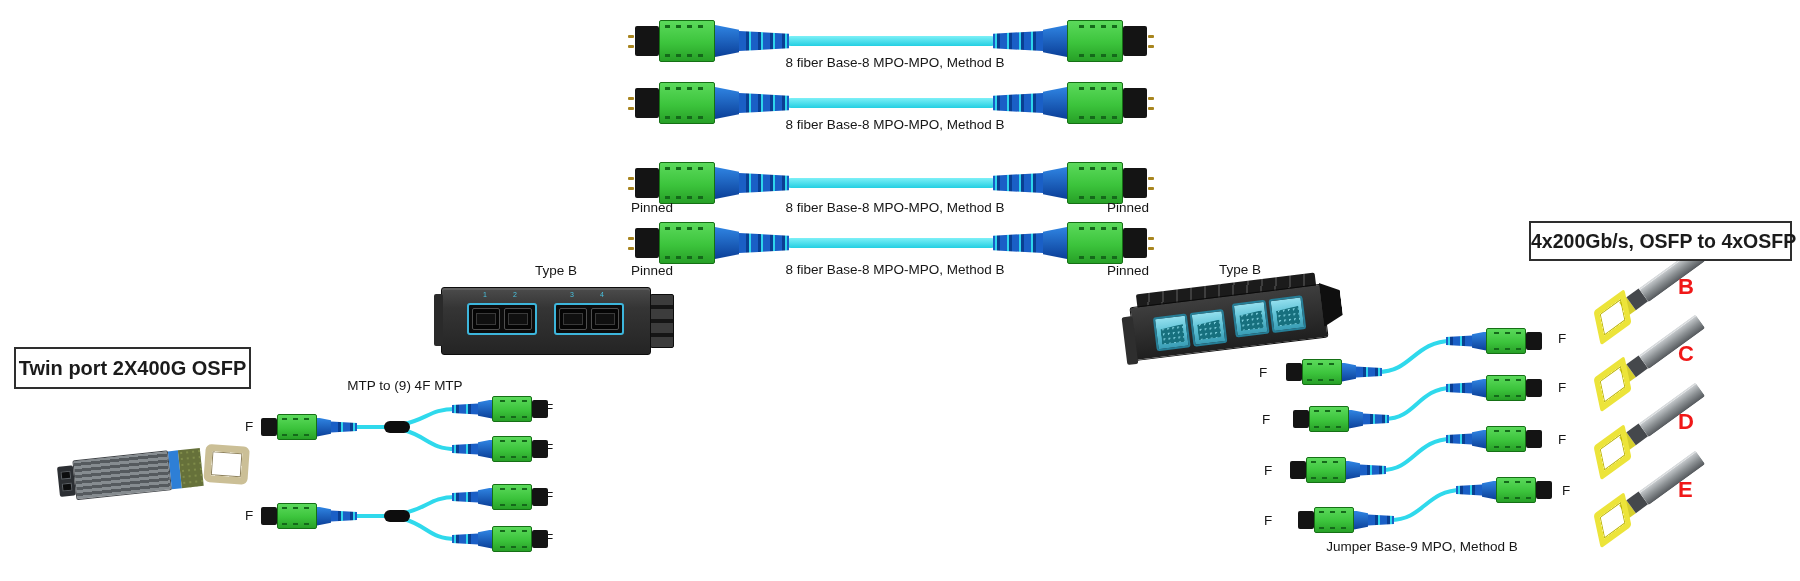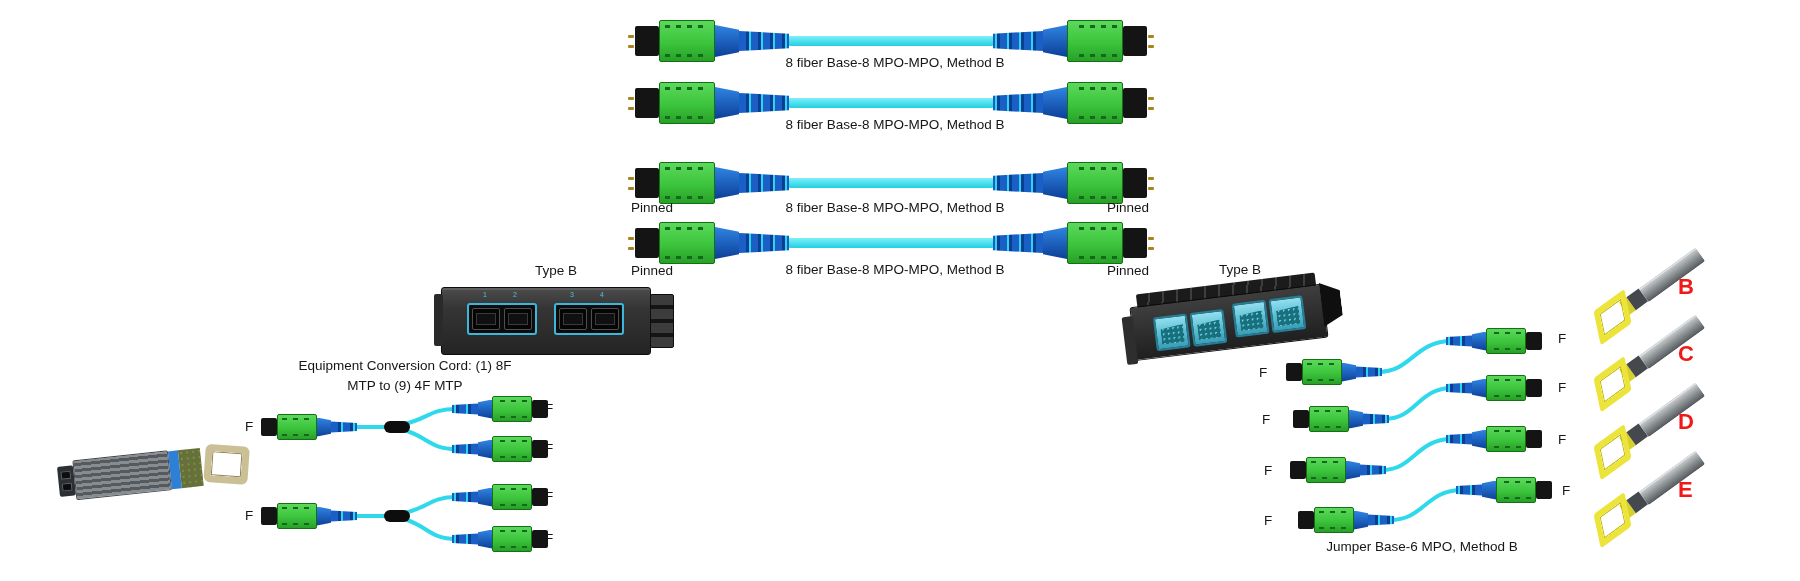--- a/index.html
+++ b/index.html
@@ -236,34 +236,34 @@
   <span class="portnum" style="left:597px;top:291px">4</span>
   <div class="portgrp" style="left:467px;top:303px">
       <span class="port"></span>
       <span class="port"></span>
     </div>
   <div class="portgrp" style="left:554px;top:303px">
       <span class="port"></span>
       <span class="port"></span>
     </div>
 
+  <div class="titlebox" style="left:14px;top:347px;width:233px;height:38px;line-height:38px;font-size:20px">Twin port 2X400G OSFP</div>
   <div class="twinosfp">
     <div class="twinosfp-inner">
       <span class="front">
           <i></i>
           <i></i>
         </span>
       <span class="heat"></span>
       <span class="blueband"></span>
       <span class="olive"></span>
       <span class="tanloop"></span>
     </div>
   </div>
 
-  <div class="lbl" style="left:255px;top:358px;width:300px">Equipment Conversion Cord: (1) 8F</div>
   <div class="lbl" style="left:255px;top:378px;width:300px">MTP to (9) 4F MTP</div>
 
   <div class="lbl" style="left:243px;top:419px;width:12px">F</div>
   <div class="mpo sm abs" style="left:261px;top:414px">
       <span class="tip"></span>
       <span class="mbody"></span>
       <span class="boot"></span>
       <span class="ribs"></span>
     </div>
   <div class="splitter" style="left:384px;top:421px"></div>
@@ -376,22 +376,23 @@
       <span class="ribs"></span>
     </div>
   <div class="mpo sm abs flip" style="left:1456px;top:477px">
       <span class="tip"></span>
       <span class="mbody"></span>
       <span class="boot"></span>
       <span class="ribs"></span>
     </div>
   <div class="lbl" style="left:1560px;top:483px;width:12px">F</div>
 
-  <div class="lbl" style="left:1272px;top:539px;width:300px">Jumper Base-6 MPO, Method B</div>
-
+  <div class="lbl" style="left:1272px;top:539px;width:300px">Jumper Base-9 MPO, Method B</div>
+
+  <div class="titlebox" style="left:1529px;top:221px;width:259px;height:36px;line-height:36px;font-size:19.5px">4x200Gb/s, OSFP to 4xOSFP</div>
 
   <div class="xcvr" style="left:1586px;top:258px">
     <div class="xcvr-inner">
         <span class="xloop"></span>
         <span class="xneck"></span>
         <span class="xdark"></span>
         <span class="xbar"></span>
       </div>
   </div>
   <div class="redletter" style="left:1678px;top:274px">B</div>

